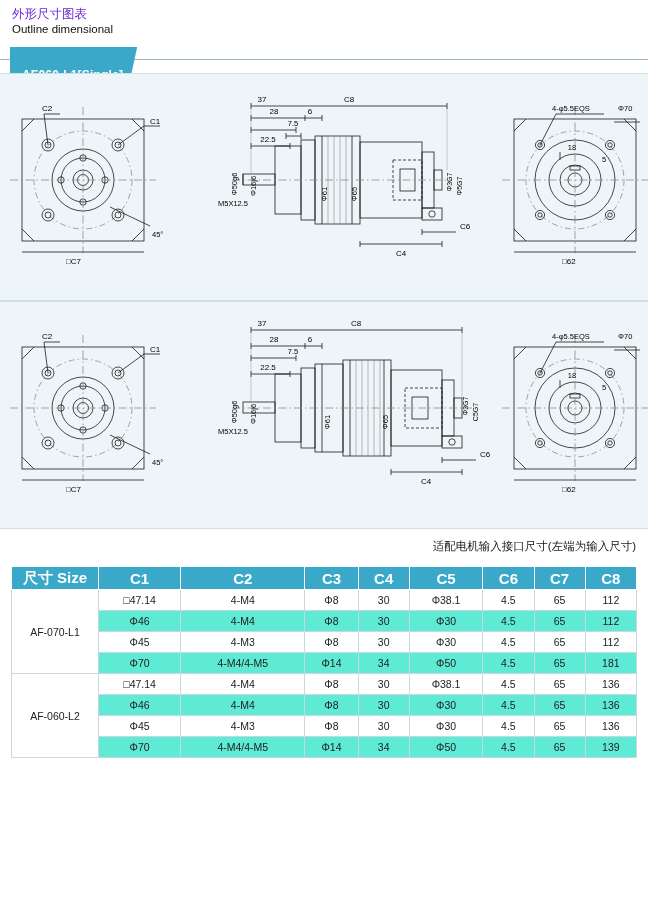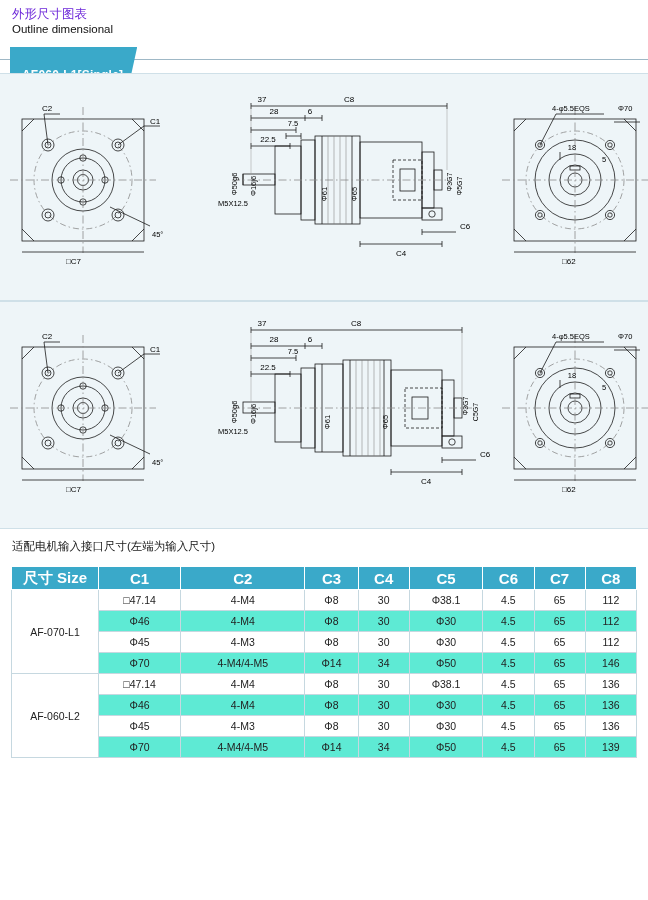--- a/index.html
+++ b/index.html
@@ -69,21 +69,21 @@
     border-bottom: 1px solid #cfe0e8;
   }
   .panel1 { height: 226px; }
   .panel2 { height: 226px; }
   .drawing-panel svg { display: block; }
 
   
   .notes {
     padding: 10px 12px 6px 12px;
   }
-  .notes .cn { font-size: 11.5px; line-height: 15px; }
+  .notes .cn { font-size: 11.5px; line-height: 15px; text-align: right; }
   .notes .en { font-size: 11px; line-height: 15px; }
 
   
   table.spec {
     border-collapse: collapse;
     width: 626px;
     margin: 6px 11px 0 11px;
     font-size: 10.5px;
   }
   table.spec th {
@@ -501,21 +501,21 @@
         <td>112</td>
       </tr>
       <tr class="alt">
         <td>Φ70</td>
         <td>4-M4/4-M5</td>
         <td>Φ14</td>
         <td>34</td>
         <td>Φ50</td>
         <td>4.5</td>
         <td>65</td>
-        <td>146</td>
+        <td>181</td>
       </tr>
 
       <tr class="t-sep">
         <td class="rowlabel" rowspan="4">AF-060-L2</td>
         <td>□47.14</td>
         <td>4-M4</td>
         <td>Φ8</td>
         <td>30</td>
         <td>Φ38.1</td>
         <td>4.5</td>

